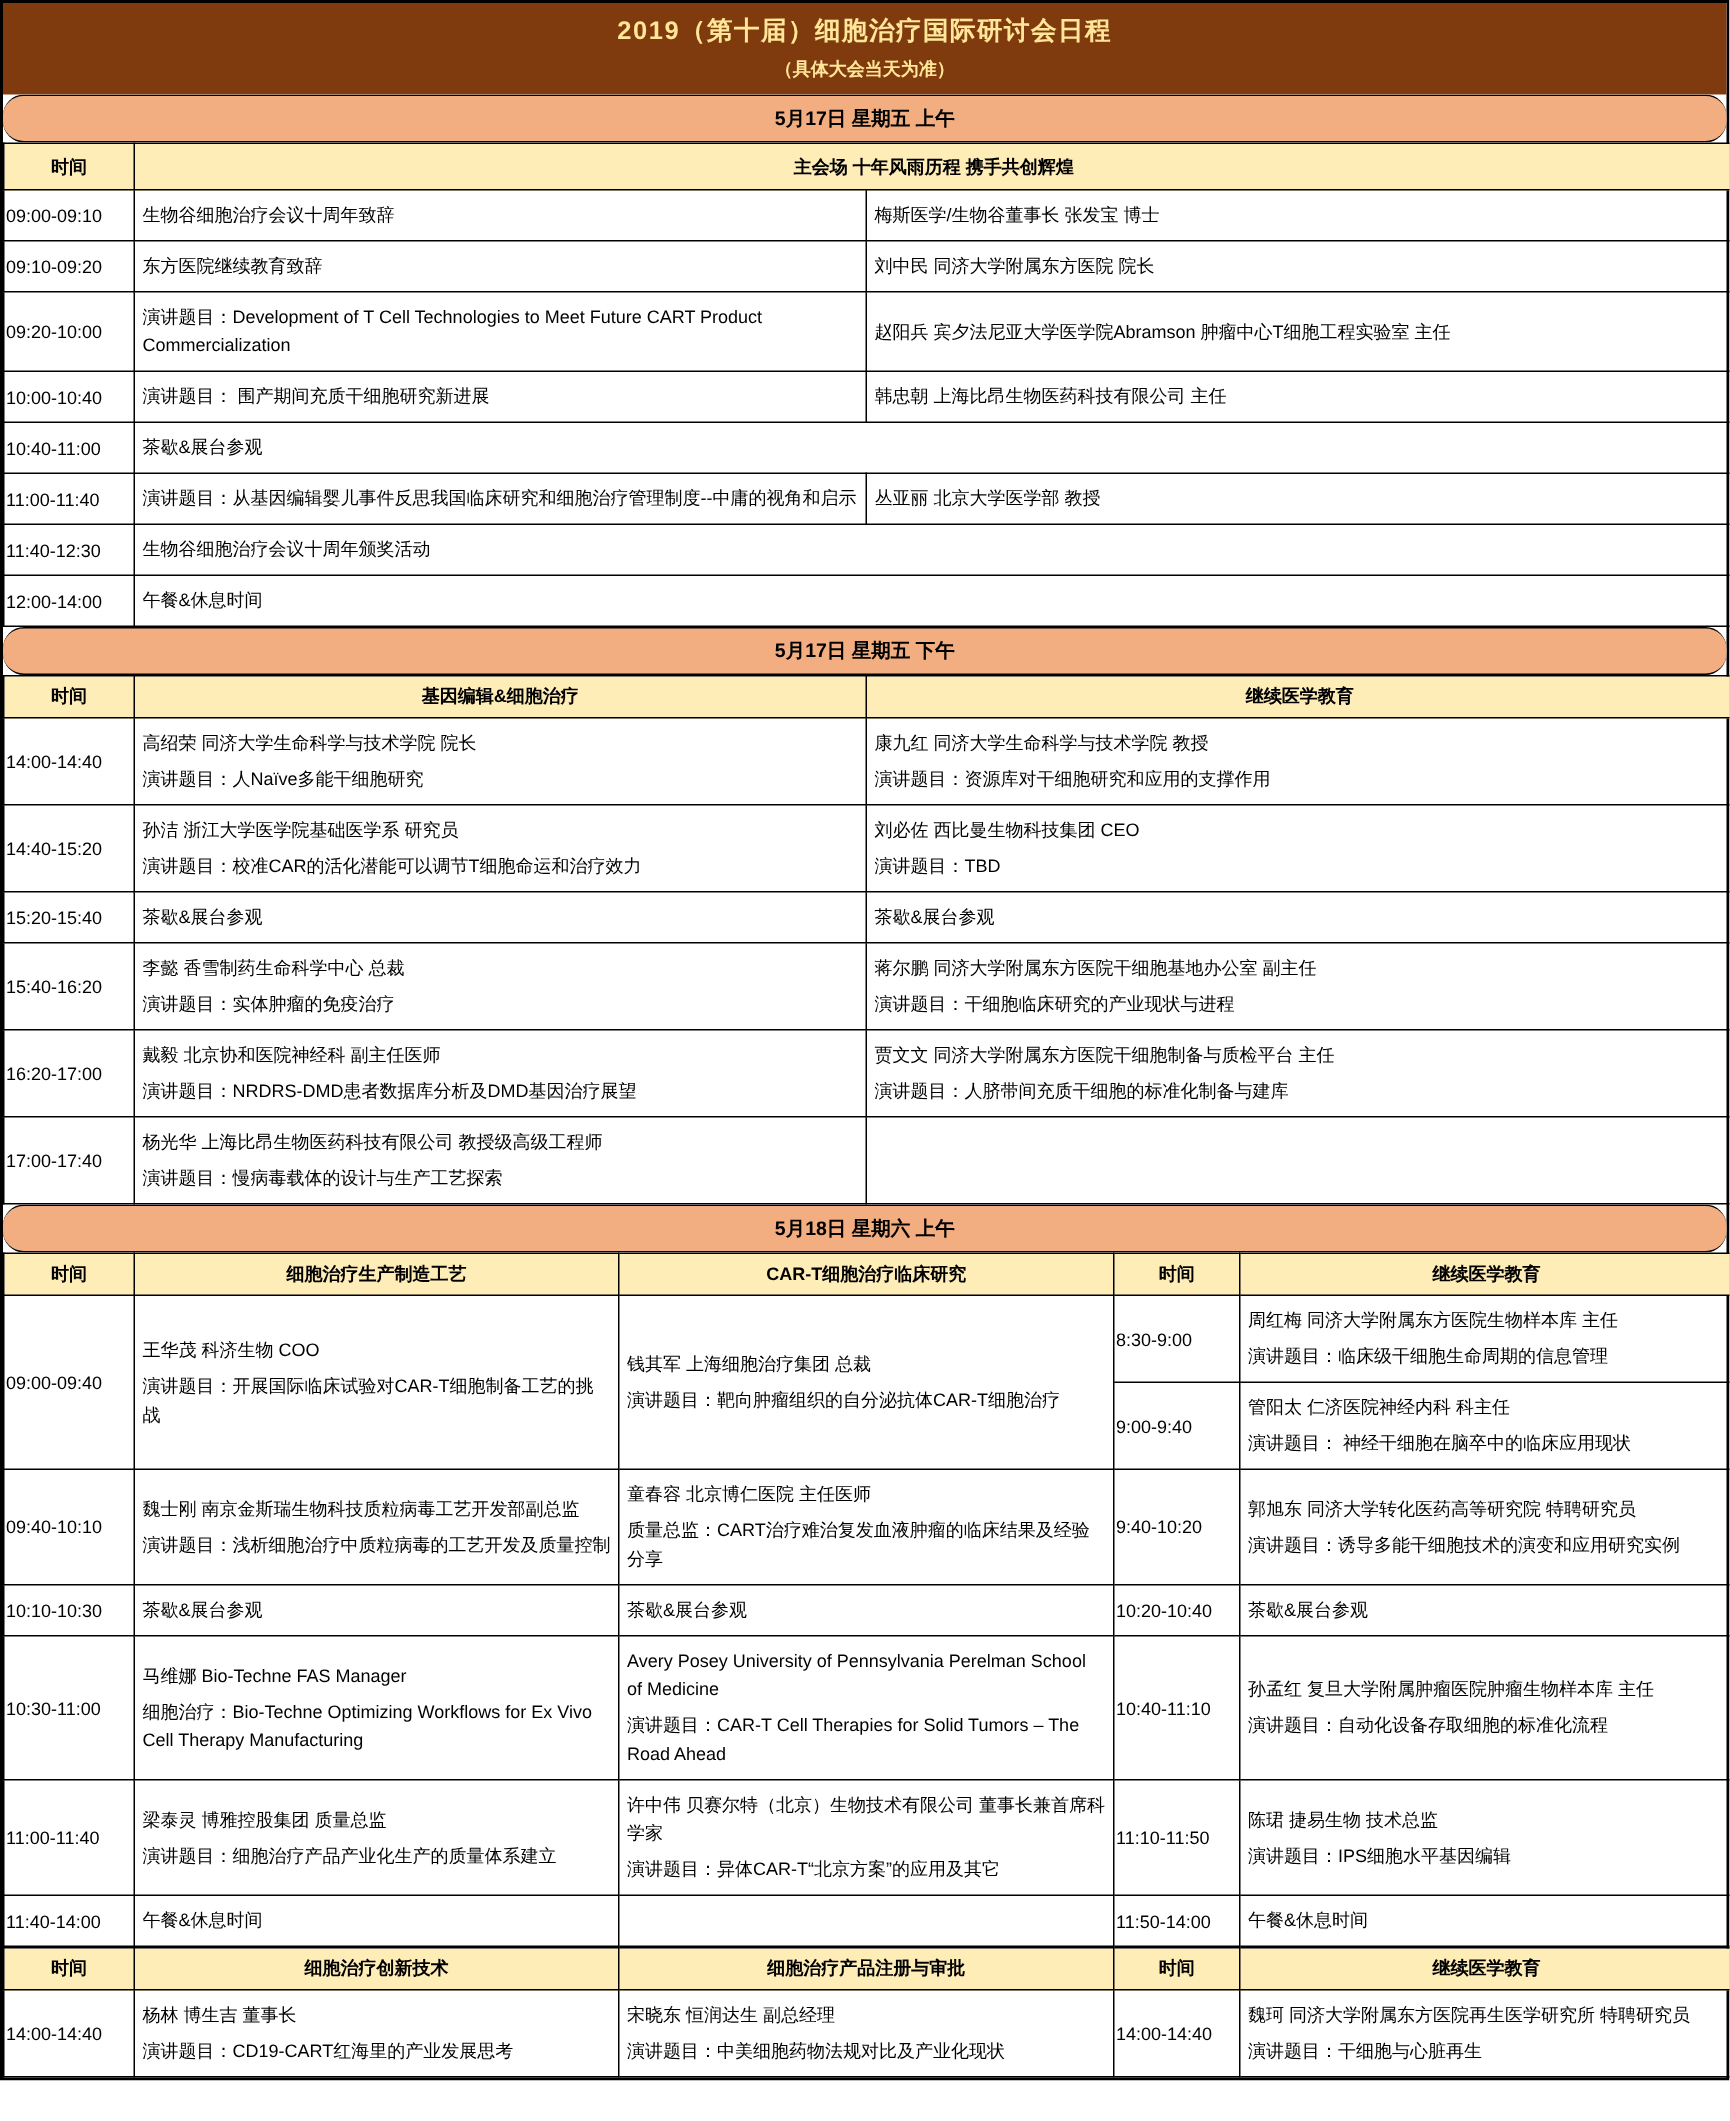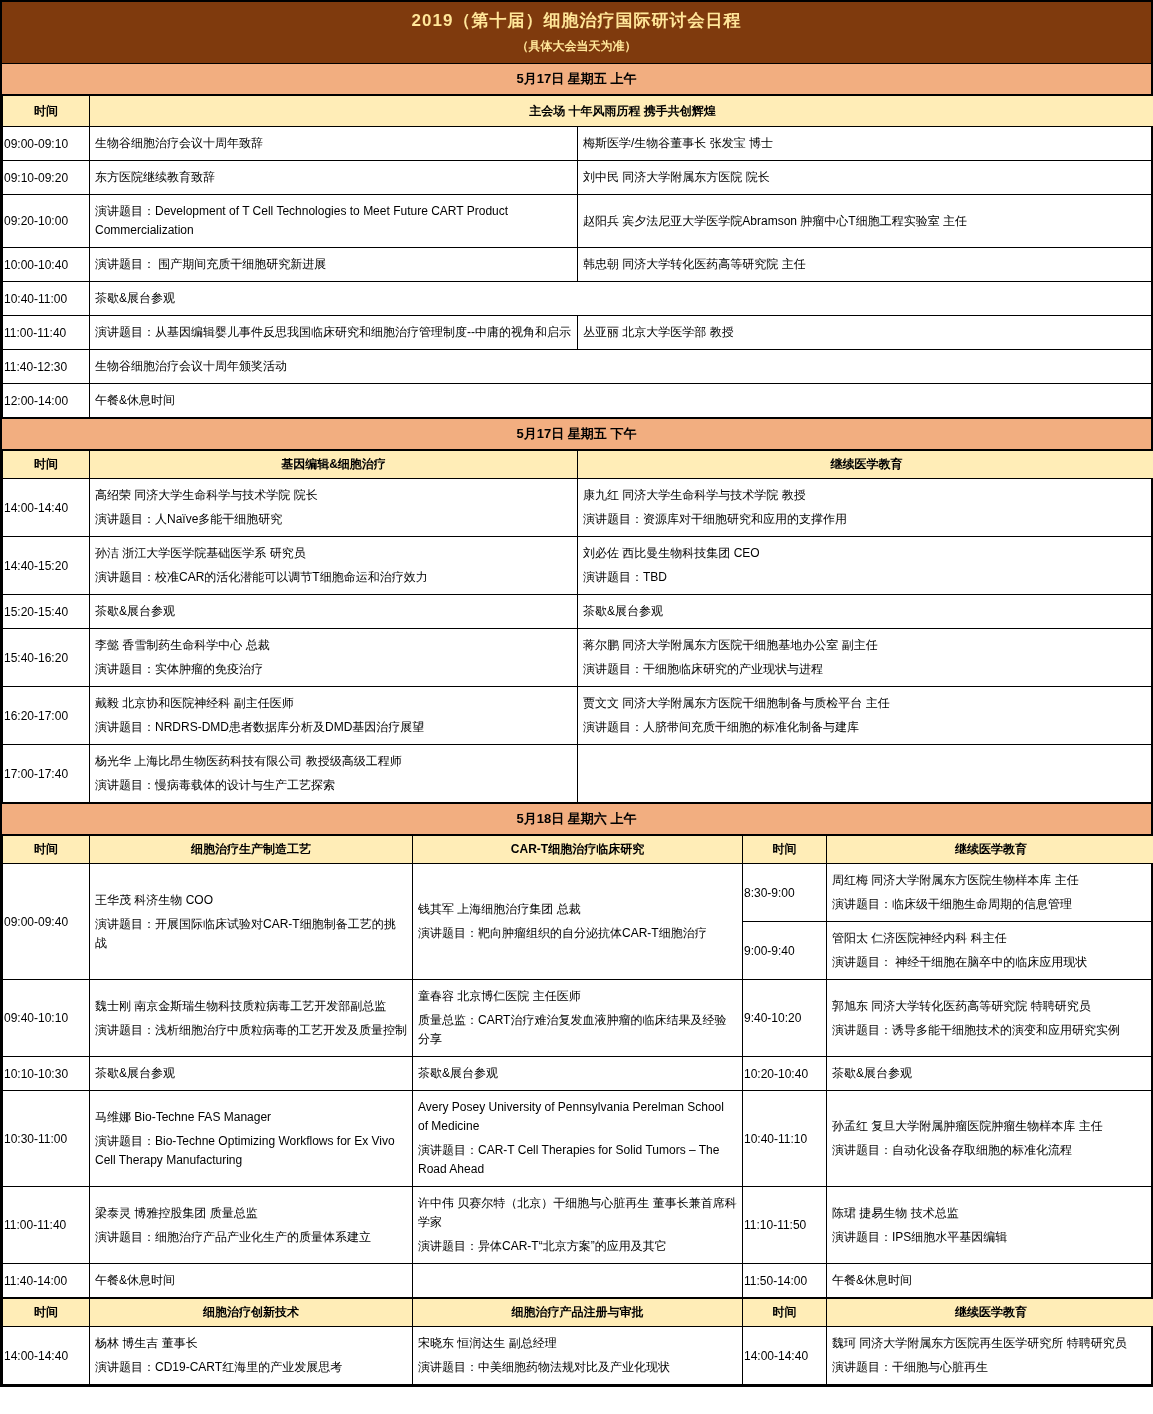--- a/index.html
+++ b/index.html
@@ -6,21 +6,21 @@
     --title-bg:#7F3A0D; --title-text:#FFE699; --banner-bg:#F2AE80;
     --head-bg:#FFEDB7; --note-text:#823B10; --grid:#000;
   }
   html,body{margin:0;padding:0;background:#fff;}
   body{font-family:"Liberation Sans","DejaVu Sans",sans-serif;color:#000;}
   .page{width:1153px;box-sizing:border-box;border:2px solid var(--grid);background:#fff;}
   .top-header{background:var(--title-bg);text-align:center;padding:7px 0 8px 0;}
   .top-title{color:var(--title-text);font-size:17px;font-weight:bold;letter-spacing:1px;}
   .top-sub{color:var(--title-text);font-size:12px;font-weight:bold;margin-top:6px;}
   .banner{background:var(--banner-bg);border-top:1px solid var(--grid);border-bottom:1px solid var(--grid);
-          text-align:center;font-weight:bold;font-size:13px;padding:6px 0;}
+          text-align:center;font-weight:bold;font-size:13px;padding:6px 0;border-radius:14px;}
   table.sched{width:100%;border-collapse:collapse;table-layout:fixed;}
   table.sched th,table.sched td{border:1px solid var(--grid);box-sizing:border-box;}
   table.sched th{background:var(--head-bg);font-size:12px;font-weight:bold;text-align:center;padding:5px 5px;}
   table.sched th.c{text-align:center;padding:5px 1px;}
   table.sched td{font-size:12px;vertical-align:middle;padding:2px 5px;word-break:break-word;}
   table.sched td.time{text-align:left;padding:2px 1px;white-space:nowrap;}
   .line{margin:5px 0;line-height:19px;}
 </style>
 </head>
 <body>
@@ -73,21 +73,21 @@
             <td>
               <div class="line">赵阳兵 宾夕法尼亚大学医学院Abramson 肿瘤中心T细胞工程实验室 主任</div>
             </td>
           </tr>
           <tr style="height: 28px;">
             <td class="time">10:00-10:40</td>
             <td>
               <div class="line">演讲题目： 围产期间充质干细胞研究新进展</div>
             </td>
             <td>
-              <div class="line">韩忠朝 同济大学转化医药高等研究院 主任</div>
+              <div class="line">韩忠朝 上海比昂生物医药科技有限公司 主任</div>
             </td>
           </tr>
           <tr style="height: 22px;">
             <td class="time">10:40-11:00</td>
             <td colspan="2">
               <div class="line">茶歇&amp;展台参观</div>
             </td>
           </tr>
           <tr style="height: 28px;">
             <td class="time">11:00-11:40</td>
@@ -258,40 +258,40 @@
             </td>
             <td class="time">10:20-10:40</td>
             <td>
               <div class="line">茶歇&amp;展台参观</div>
             </td>
           </tr>
           <tr style="height: 77px;">
             <td class="time">10:30-11:00</td>
             <td>
               <div class="line">马维娜 Bio-Techne FAS Manager</div>
-              <div class="line">演讲题目：Bio-Techne Optimizing Workflows for Ex Vivo Cell Therapy Manufacturing</div>
+              <div class="line">细胞治疗：Bio-Techne Optimizing Workflows for Ex Vivo Cell Therapy Manufacturing</div>
             </td>
             <td>
               <div class="line">Avery Posey University of Pennsylvania Perelman School of Medicine</div>
               <div class="line">演讲题目：CAR-T Cell Therapies for Solid Tumors – The Road Ahead</div>
             </td>
             <td class="time">10:40-11:10</td>
             <td>
               <div class="line">孙孟红 复旦大学附属肿瘤医院肿瘤生物样本库 主任</div>
               <div class="line">演讲题目：自动化设备存取细胞的标准化流程</div>
             </td>
           </tr>
           <tr style="height: 66px;">
             <td class="time">11:00-11:40</td>
             <td>
               <div class="line">梁泰灵 博雅控股集团 质量总监</div>
               <div class="line">演讲题目：细胞治疗产品产业化生产的质量体系建立</div>
             </td>
             <td>
-              <div class="line">许中伟 贝赛尔特（北京）干细胞与心脏再生 董事长兼首席科学家</div>
+              <div class="line">许中伟 贝赛尔特（北京）生物技术有限公司 董事长兼首席科学家</div>
               <div class="line">演讲题目：异体CAR-T“北京方案”的应用及其它</div>
             </td>
             <td class="time">11:10-11:50</td>
             <td>
               <div class="line">陈珺 捷易生物 技术总监</div>
               <div class="line">演讲题目：IPS细胞水平基因编辑</div>
             </td>
           </tr>
           <tr style="height: 32px;">
             <td class="time">11:40-14:00</td>

